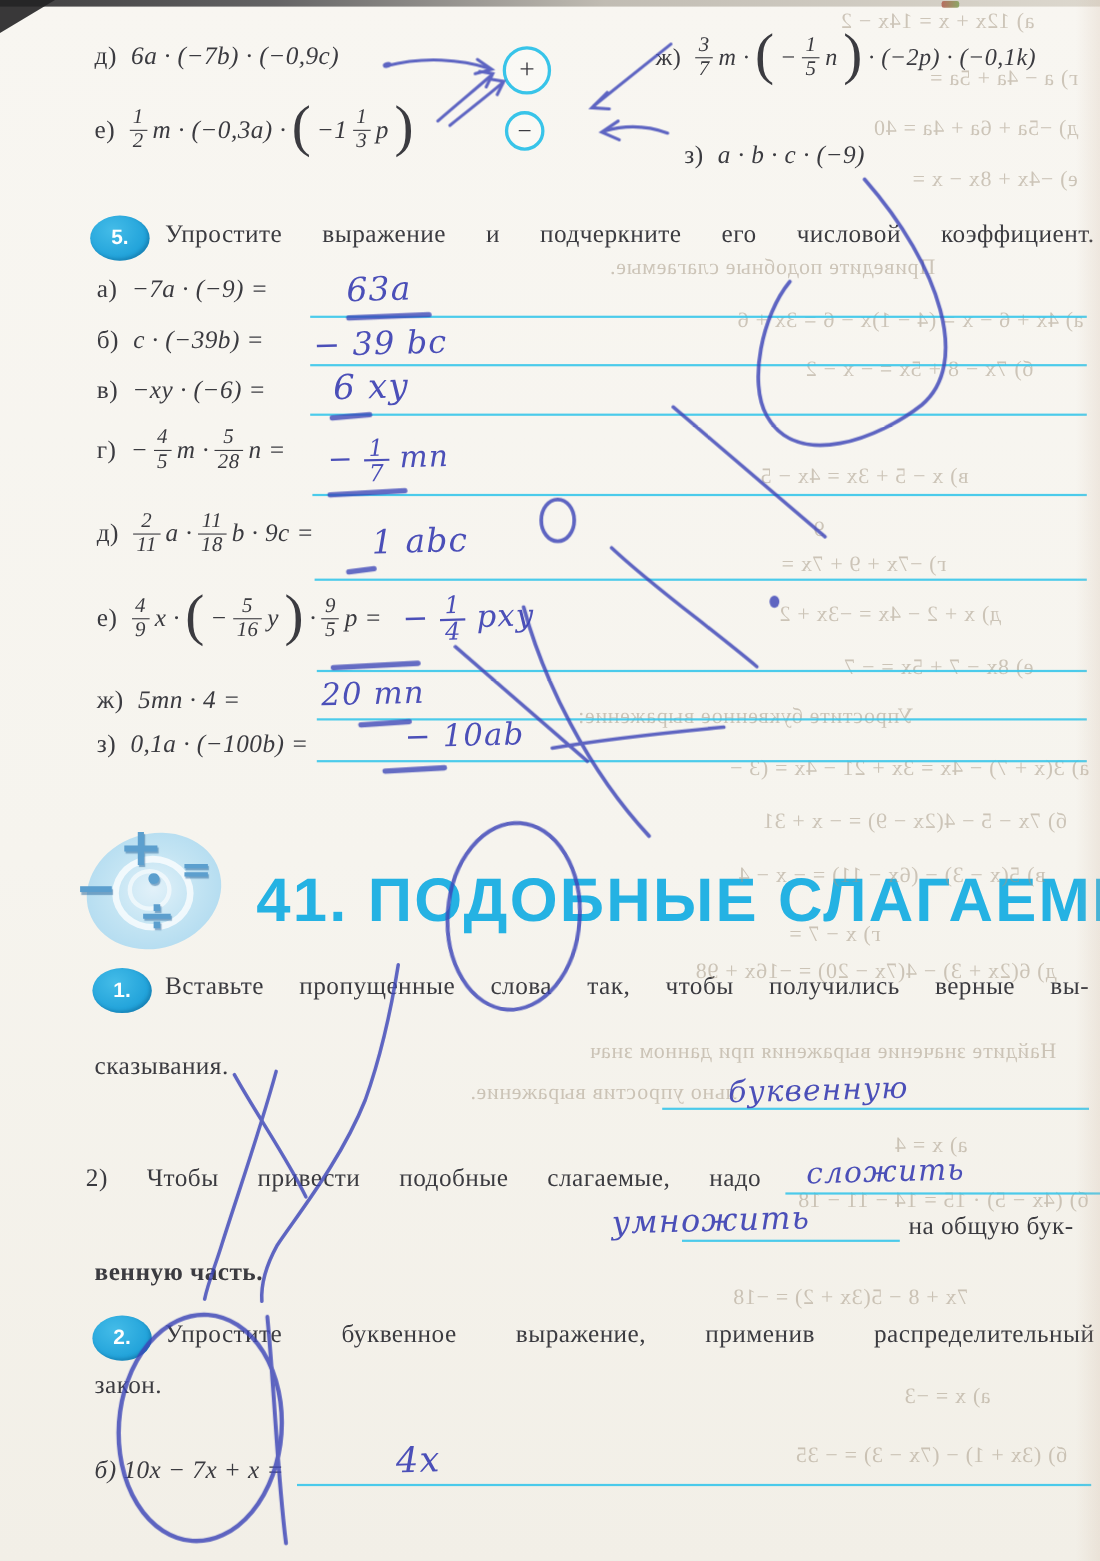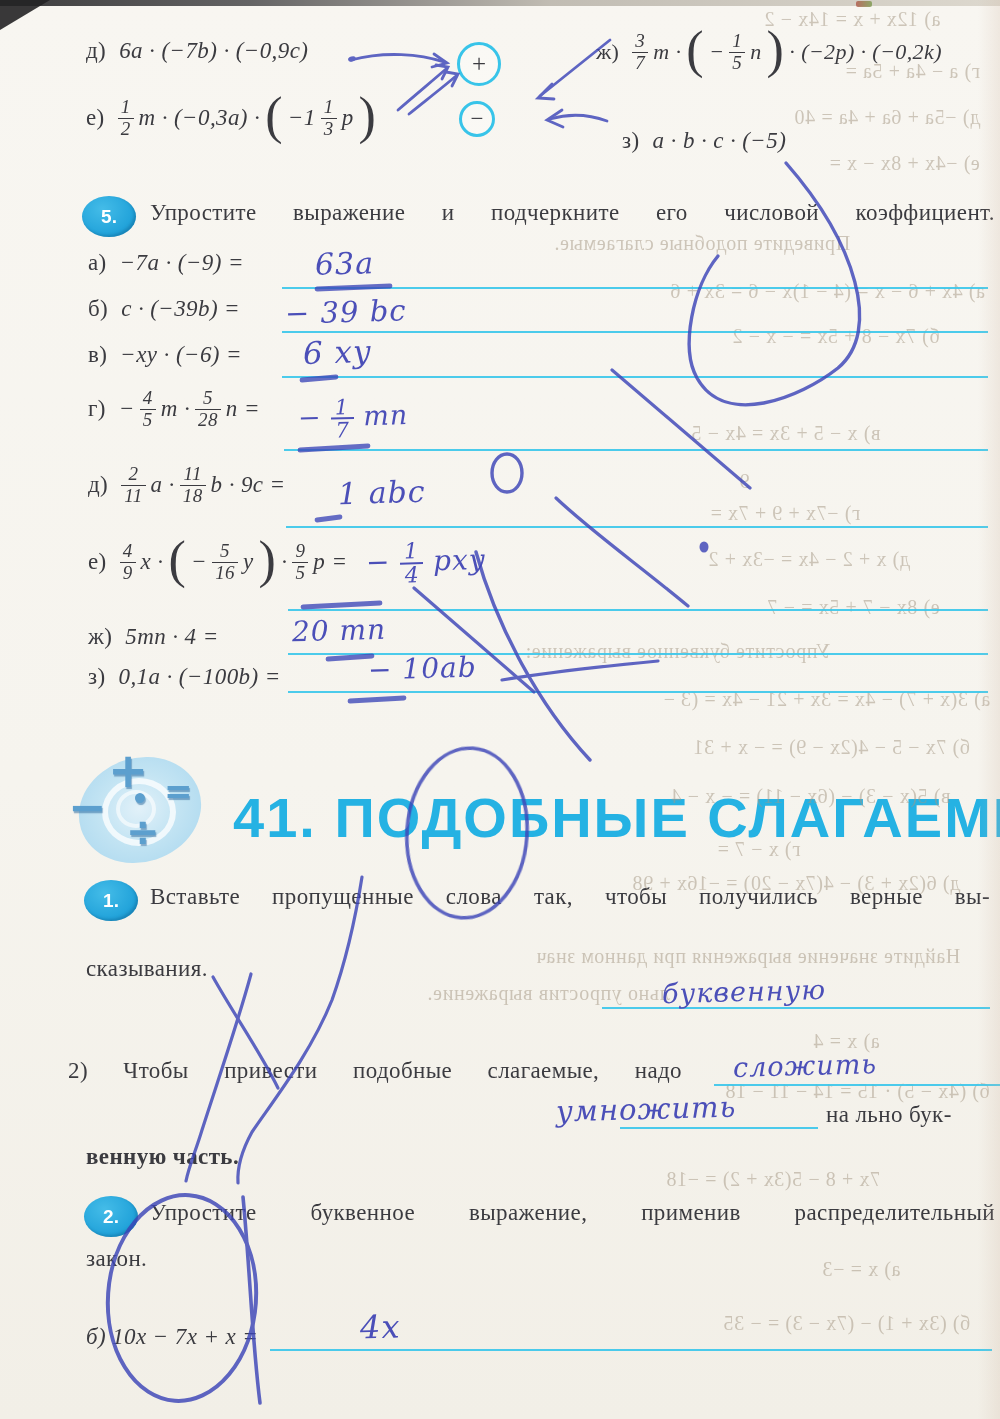--- a/index.html
+++ b/index.html
@@ -147,25 +147,25 @@
       </span>
     <span class="math">m ·</span>
     <span class="bp">(</span>
     <span class="math">−</span>
     <span class="fr">
         <span class="n">1</span>
         <span class="d">5</span>
       </span>
     <span class="math">n</span>
     <span class="bp">)</span>
-    <span class="math">· (−2p) · (−0,2k)</span>
+    <span class="math">· (−2p) · (−0,1k)</span>
   </div>
   <div class="pos print mrow" style="left:622px;top:128px;">
     <span class="lbl">з)</span>
-    <span class="math">a · b · c · (−5)</span>
+    <span class="math">a · b · c · (−9)</span>
   </div>
   <div class="csign" style="left:457px;top:42px;width:38px;height:38px;font-size:25px;">
       <span>+</span>
     </div>
   <div class="csign" style="left:459px;top:101px;width:30px;height:30px;font-size:23px;">
       <span>−</span>
     </div>
 
   <div class="badge" style="left:82px;top:196px;">5.</div>
   <div class="pos print just" style="left:150px;top:200px;width:845px;font-size:23px;">Упростите выражение и подчеркните его числовой коэффициент.</div>
@@ -266,24 +266,24 @@
     <span class="s-eq">=</span>
     <span class="s-div">÷</span>
     <span class="s-dot">•</span>
   </div>
   <div class="pos title41" style="left:233px;top:785px;">41. ПОДОБНЫЕ СЛАГАЕМЫЕ</div>
 
   <div class="badge" style="left:84px;top:880px;">1.</div>
   <div class="pos print just" style="left:150px;top:884px;width:840px;">Вставьте пропущенные слова так, чтобы получились верные вы-</div>
   <div class="pos print" style="left:86px;top:956px;">сказывания.</div>
   <div class="hw" style="left:662px;top:976px;font-size:27px;">буквенную</div>
-  <div class="pos print just" style="left:68px;top:1058px;width:614px;font-family:Liberation Serif, serif;">2) Чтобы привести подобные слагаемые, надо</div>
+  <div class="pos print just" style="left:78px;top:1058px;width:614px;font-family:Liberation Serif, serif;">2) Чтобы привести подобные слагаемые, надо</div>
   <div class="hw" style="left:733px;top:1050px;font-size:27px;">сложить</div>
   <div class="hw" style="left:556px;top:1092px;font-size:29px;">умножить</div>
-  <div class="pos print" style="left:826px;top:1102px;">на льно бук-</div>
+  <div class="pos print" style="left:826px;top:1102px;">на общую бук-</div>
   <div class="pos print" style="left:86px;top:1144px;font-weight:bold;">венную часть.</div>
 
   <div class="badge" style="left:84px;top:1196px;">2.</div>
   <div class="pos print just" style="left:150px;top:1200px;width:845px;">Упростите буквенное выражение, применив распределительный</div>
   <div class="pos print" style="left:86px;top:1246px;">закон.</div>
   <div class="pos print math" style="left:86px;top:1324px;">б) 10x − 7x + x =</div>
   <div class="hw" style="left:360px;top:1308px;font-size:32px;">4x</div>
 
   <svg class="pen" width="1000" height="1419" viewBox="0 0 1000 1419">
     <g stroke="#3c45b8" fill="none" stroke-linecap="round" opacity="0.82">

